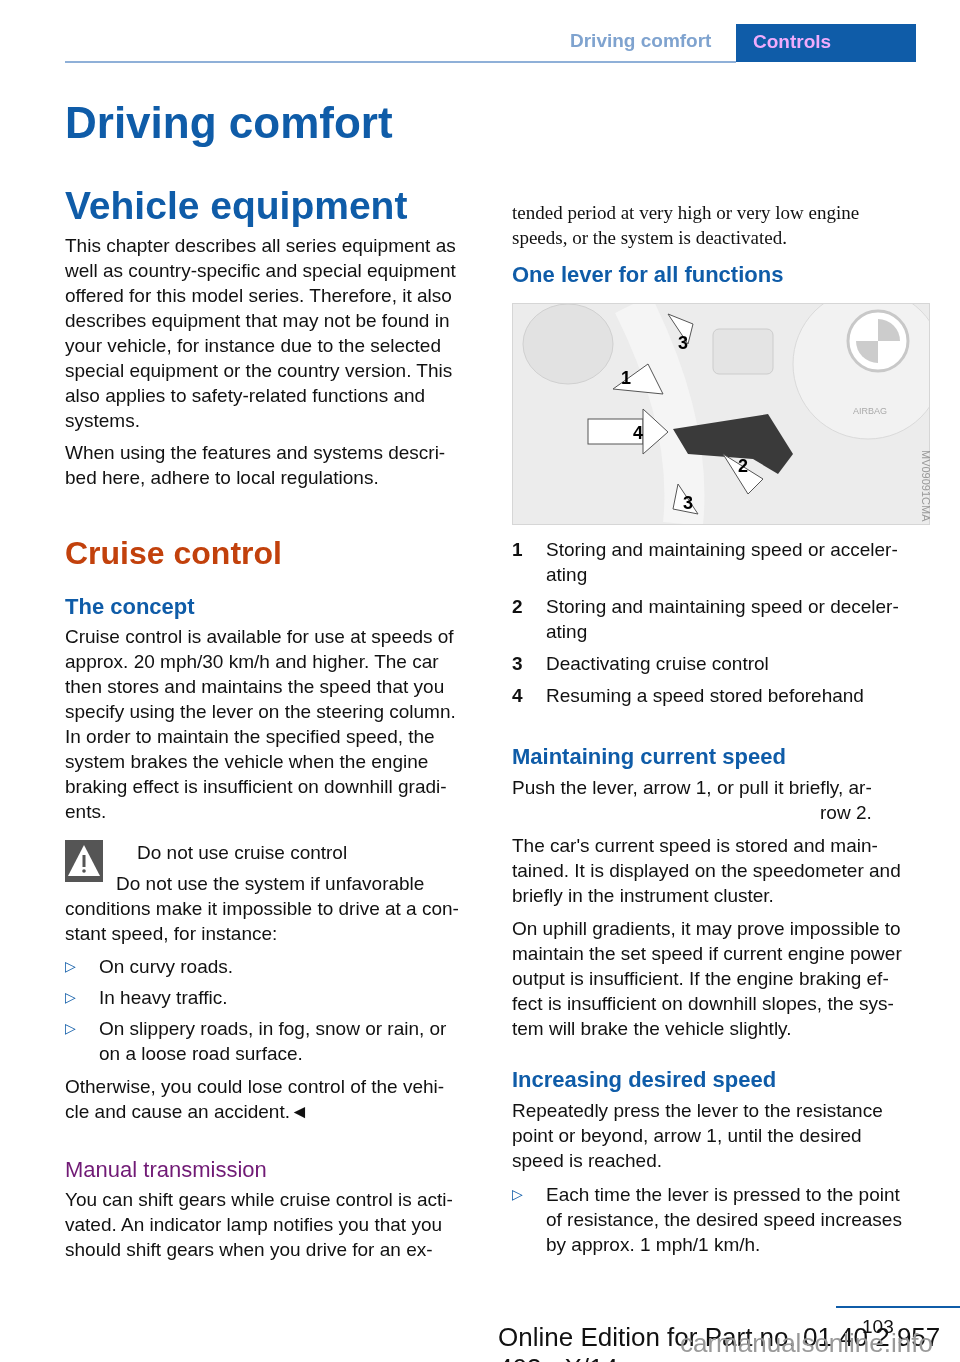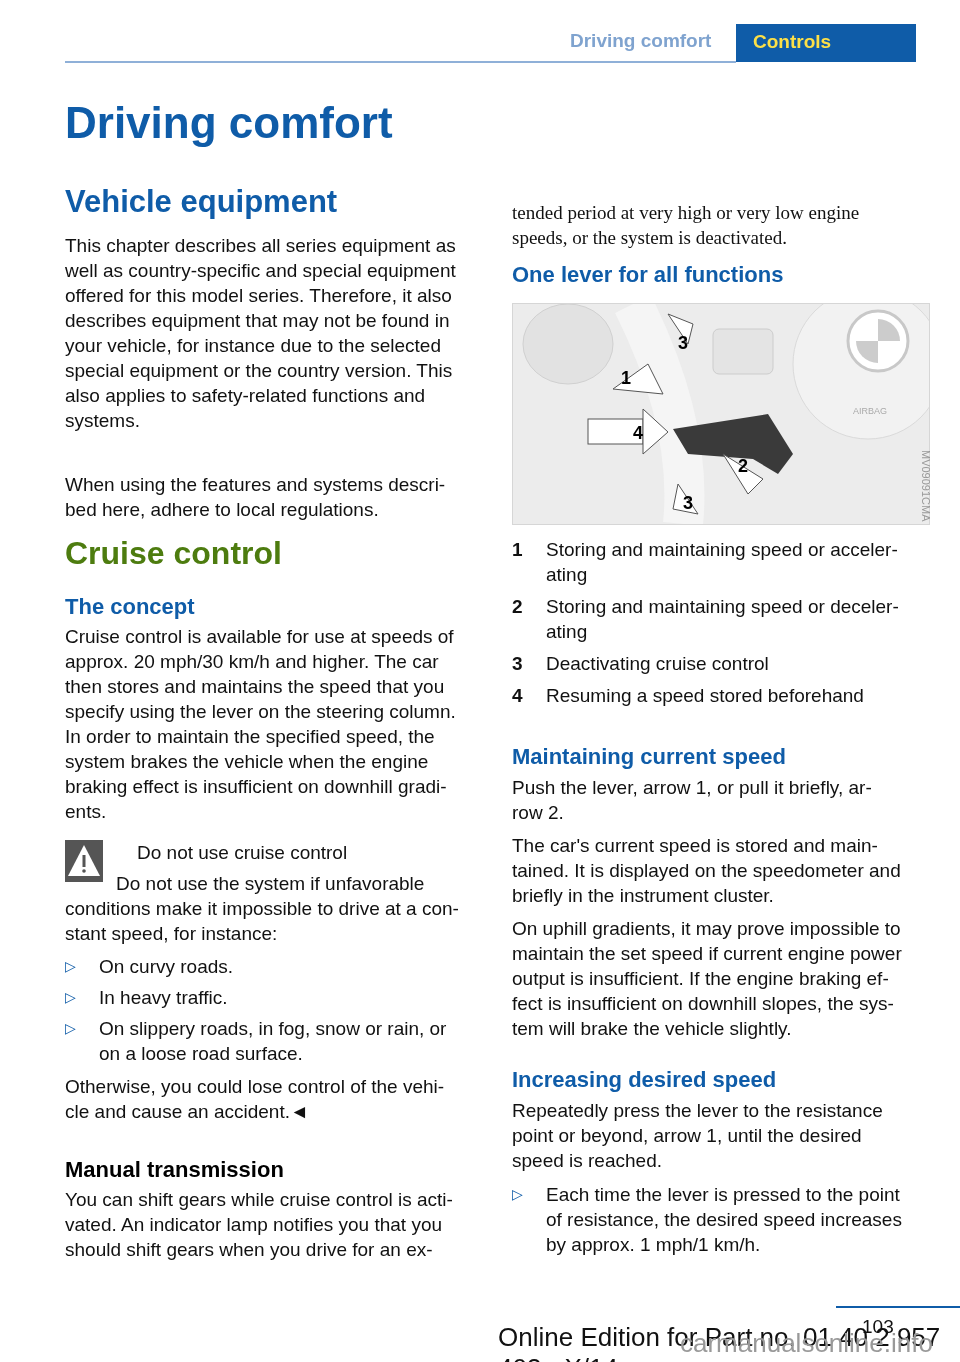--- a/index.html
+++ b/index.html
@@ -1,26 +1,26 @@
 <!DOCTYPE html>
 <html><head>
 <meta charset="utf-8">
 <style>
   html, body { margin:0; padding:0; background:#fff; }
   body { width:960px; height:1362px; position:relative; overflow:hidden;
          font-family:"Liberation Sans", sans-serif; color:#111; }
   .hdr-rule { position:absolute; left:65px; top:61px; width:671px; height:2px; background:#8fb0d8; }
   .hdr-section { position:absolute; left:570px; top:30px; font-size:19px; font-weight:bold; color:#7fa3cf; }
   .hdr-tab { position:absolute; left:736px; top:24px; width:180px; height:38px; background:#0f5ca8;
-             color:#fde047; font-size:19px; font-weight:bold; box-sizing:border-box; padding:7px 0 0 17px; }
+             color:#f0abfc; font-size:19px; font-weight:bold; box-sizing:border-box; padding:7px 0 0 17px; }
   .h1 { position:absolute; font-size:44px; font-weight:bold; color:#0f5ca8; white-space:nowrap; }
-  .h2 { position:absolute; font-size:31px; font-weight:bold; color:#0f5ca8; white-space:nowrap; }
-  .h2big { position:absolute; font-size:32px; font-weight:bold; color:#4d7c0f; white-space:nowrap; }
+  .h2 { position:absolute; font-size:39px; font-weight:bold; color:#0f5ca8; white-space:nowrap; }
+  .h2big { position:absolute; font-size:32px; font-weight:bold; color:#c2410c; white-space:nowrap; }
   .h3 { position:absolute; font-size:22px; font-weight:bold; color:#0f5ca8; white-space:nowrap; }
-  .h3light { position:absolute; font-size:22px; font-weight:bold; color:#000000; white-space:nowrap; }
+  .h3light { position:absolute; font-size:22px; font-weight:normal; color:#701a75; white-space:nowrap; }
   .p { position:absolute; font-size:19px; line-height:25px; white-space:pre-line; }
   .bullet { position:absolute; font-size:19px; line-height:25px; }
   .bullet .mk { position:absolute; left:0; top:0; color:#0f5ca8; font-size:14px; }
   .bullet .tx { position:absolute; left:34px; top:0; white-space:pre-line; width:390px; }
   .num { position:absolute; font-size:19px; line-height:25px; }
   .num .n { position:absolute; left:0; top:0; font-weight:bold; }
   .num .tx { position:absolute; left:34px; top:0; white-space:pre-line; width:390px; }
   .warn-icon { position:absolute; left:65px; top:840px; width:38px; height:42px; background:#555; }
   .figure { position:absolute; left:512px; top:303px; width:416px; height:220px; background:#e9e9e9; border:1px solid #d6d6d6; overflow:hidden; }
   .fig-code { position:absolute; left:932px; top:450px; font-size:11px; color:#999; transform:rotate(90deg); transform-origin:left top; white-space:nowrap; }
@@ -39,21 +39,21 @@
 <div class="h1" style="left:65px;top:98px;">Driving comfort</div>
 <div class="h2" style="left:65px;top:184px;">Vehicle equipment</div>
 <div class="p" style="left:65px;top:233px;">This chapter describes all series equipment as
 well as country-specific and special equipment
 offered for this model series. Therefore, it also
 describes equipment that may not be found in
 your vehicle, for instance due to the selected
 special equipment or the country version. This
 also applies to safety-related functions and
 systems.</div>
-<div class="p" style="left:65px;top:440px;margin-top:32px;">When using the features and systems descri-
+<div class="p" style="left:65px;top:440px;">When using the features and systems descri-
 bed here, adhere to local regulations.</div>
 
 <div class="h2big" style="left:65px;top:535px;">Cruise control</div>
 <div class="h3" style="left:65px;top:594px;">The concept</div>
 <div class="p" style="left:65px;top:624px;">Cruise control is available for use at speeds of
 approx. 20 mph/30 km/h and higher. The car
 then stores and maintains the speed that you
 specify using the lever on the steering column.
 In order to maintain the specified speed, the
 system brakes the vehicle when the engine
@@ -138,21 +138,21 @@
 <div class="num" style="left:512px;top:651px;">
   <span class="n">3</span>
   <span class="tx">Deactivating cruise control</span>
 </div>
 <div class="num" style="left:512px;top:683px;">
   <span class="n">4</span>
   <span class="tx">Resuming a speed stored beforehand</span>
 </div>
 
 <div class="h3" style="left:512px;top:744px;">Maintaining current speed</div>
-<div class="p" style="left:512px;top:775px;">Push the lever, arrow 1, or pull it briefly, ar-
+<div class="p" style="left:512px;top:775px;text-align:right;">Push the lever, arrow 1, or pull it briefly, ar-
 row 2.</div>
 <div class="p" style="left:512px;top:833px;">The car's current speed is stored and main-
 tained. It is displayed on the speedometer and
 briefly in the instrument cluster.</div>
 <div class="p" style="left:512px;top:916px;">On uphill gradients, it may prove impossible to
 maintain the set speed if current engine power
 output is insufficient. If the engine braking ef-
 fect is insufficient on downhill slopes, the sys-
 tem will brake the vehicle slightly.</div>
 

